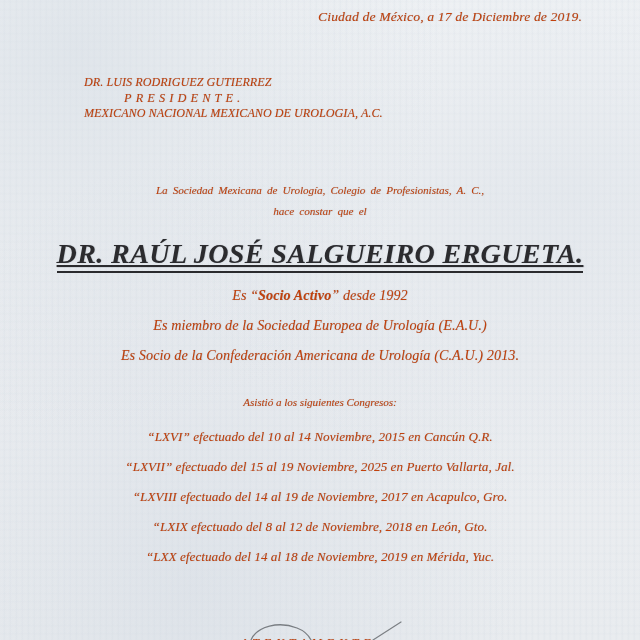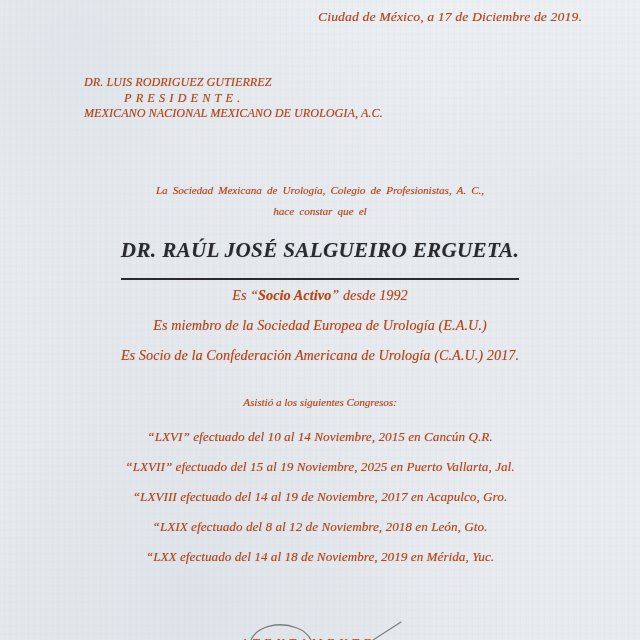--- a/index.html
+++ b/index.html
@@ -96,27 +96,28 @@
   
   .recipient {
     position: absolute;
     top: 238px;
     left: 0;
     right: 0;
     text-align: center;
   }
   .recipient-name {
     display: inline-block;
-    font-size: 21px;
+    font-size: 28px;
     font-weight: bold;
     font-style: italic;
     letter-spacing: 0.4px;
     border-bottom: 2px solid #2b2b2e;
-    padding-bottom: 15px;
+    padding-bottom: 1px;
     text-shadow: 0.5px 0.4px 0.9px rgba(120,130,140,0.5);
+    text-decoration: underline;
   }
 
   
   .statements {
     position: absolute;
     top: 281px;
     left: 40px;
     right: 40px;
     text-align: center;
   }
@@ -196,21 +197,21 @@
     <div class="ink">hace constar que el</div>
   </div>
 
   <div class="recipient">
     <span class="recipient-name">DR. RAÚL JOSÉ SALGUEIRO ERGUETA.</span>
   </div>
 
   <div class="statements">
     <div class="statement ink"><span>Es “</span><b>Socio Activo</b><span>” desde 1992</span></div>
     <div class="statement ink">Es miembro de la Sociedad Europea de Urología (E.A.U.)</div>
-    <div class="statement ink">Es Socio de la Confederación Americana de Urología (C.A.U.) 2017.</div>
+    <div class="statement ink">Es Socio de la Confederación Americana de Urología (C.A.U.) 2013.</div>
   </div>
 
   <div class="congress-head ink">Asistió a los siguientes Congresos:</div>
 
   <div class="congress-list">
     <div class="congress-item ink">“LXVI” efectuado del 10 al 14 Noviembre, 2015 en Cancún Q.R.</div>
     <div class="congress-item ink">“LXVII” efectuado del 15 al 19 Noviembre, 2025 en Puerto Vallarta, Jal.</div>
     <div class="congress-item ink">“LXVIII efectuado del 14 al 19 de Noviembre, 2017 en Acapulco, Gro.</div>
     <div class="congress-item ink">“LXIX efectuado del 8 al 12 de Noviembre, 2018 en León, Gto.</div>
     <div class="congress-item ink">“LXX efectuado del 14 al 18 de Noviembre, 2019 en Mérida, Yuc.</div>

